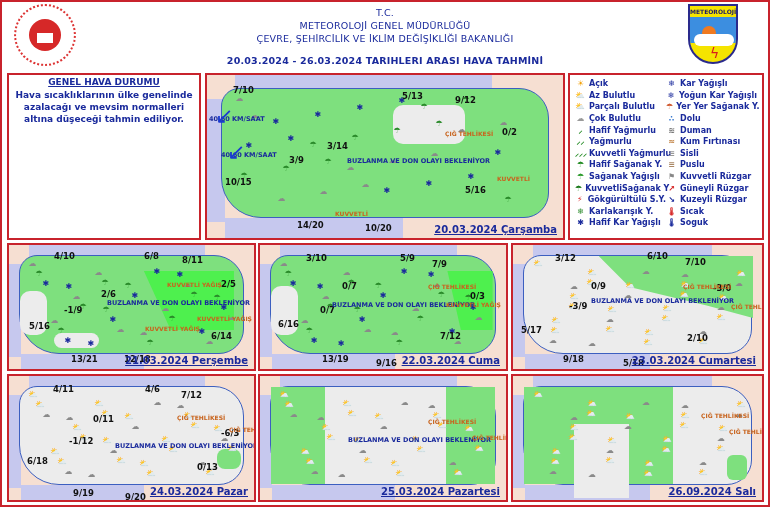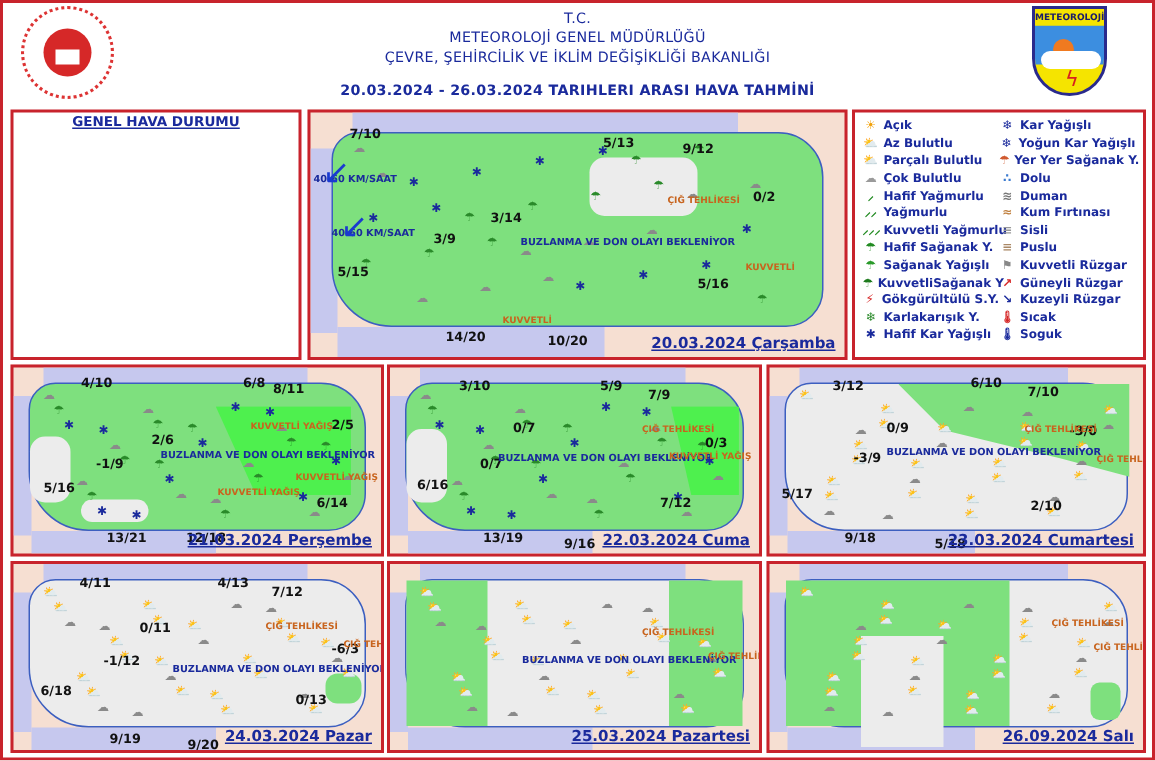--- a/index.html
+++ b/index.html
@@ -66,20 +66,21 @@
     <div class="sky"></div>
       <div class="sun"></div>
       <div class="cloud"></div>
     <div class="bolt">ϟ</div>
     <div class="t">METEOROLOJİ</div>
   </div>
 </div>
 
 <div class="box genel">
   <div class="title">GENEL HAVA DURUMU</div>
+  <div class="body">Hava sıcaklıklarının ülke genelinde azalacağı ve mevsim normalleri altına düşeceği tahmin ediliyor.</div>
 </div>
 
 <div class="map main-map" id="map0">
     <div class="sea" style="left: 28.48px; top: 0px; width: 256.32px; height: 16.3px;"></div>
     <div class="sea" style="left: 0px; top: 24.45px; width: 17.8px; height: 122.25px;"></div>
     <div class="sea" style="left: 17.8px; top: 143.44px; width: 178px; height: 19.56px;"></div>
     <div class="land" style="left: 14.24px; top: 13.04px; width: 327.52px; height: 130.4px; border-radius: 18px 30px 25px 40px;">
       <div class="greyland" style="left: 170.31px; top: 15.648px; width: 72.0544px; height: 39.12px; border-radius: 10px;"></div>
     </div>
     <span class="ic" style="color: rgb(138, 138, 138); left: 28.48px; top: 19.56px;">☁</span>
@@ -111,21 +112,21 @@
     <span class="ic" style="color: rgb(42, 138, 42); left: 117.48px; top: 82.56px;">☂</span>
     <span class="ic" style="color: rgb(138, 138, 138); left: 154.48px; top: 105.56px;">☁</span>
     <span class="ic" style="color: rgb(26, 42, 156); left: 191.48px; top: 21.56px;">✱</span>
     <span class="ic" style="color: rgb(42, 138, 42); left: 228.48px; top: 44.56px;">☂</span>
     <span class="temp" style="left: 26px; top: 10px;">7/10</span>
     <span class="temp" style="left: 195px; top: 16px;">5/13</span>
     <span class="temp" style="left: 248px; top: 20px;">9/12</span>
     <span class="temp" style="left: 120px; top: 66px;">3/14</span>
     <span class="temp" style="left: 295px; top: 52px;">0/2</span>
     <span class="temp" style="left: 82px; top: 80px;">3/9</span>
-    <span class="temp" style="left: 18px; top: 102px;">5/15</span>
+    <span class="temp" style="left: 18px; top: 102px;">10/15</span>
     <span class="temp" style="left: 258px; top: 110px;">5/16</span>
     <span class="temp" style="left: 90px; top: 145px;">14/20</span>
     <span class="temp" style="left: 158px; top: 148px;">10/20</span>
     <span class="warn" style="left: 140px; top: 82px;">BUZLANMA VE DON OLAYI BEKLENİYOR</span>
     <span class="warn" style="left: 2px; top: 40px;">40-60 KM/SAAT</span>
     <span class="warn" style="left: 14px; top: 76px;">40-60 KM/SAAT</span>
     <span class="warn-o" style="left: 238px; top: 55px;">ÇIĞ TEHLİKESİ</span>
     <span class="warn-o" style="left: 128px; top: 135px;">KUVVETLİ</span>
     <span class="warn-o" style="left: 290px; top: 100px;">KUVVETLİ</span>
     <span class="label-date">20.03.2024 Çarşamba</span>
@@ -279,21 +280,21 @@
     <span class="ic" style="color: rgb(138, 138, 138); left: 196.6px; top: 92.88px;">☁</span>
     <span class="ic" style="color: rgb(26, 42, 156); left: 33.6px; top: 34.88px;">✱</span>
     <span class="ic" style="color: rgb(42, 138, 42); left: 70.6px; top: 57.88px;">☂</span>
     <span class="ic" style="color: rgb(138, 138, 138); left: 107.6px; top: 80.88px;">☁</span>
     <span class="ic" style="color: rgb(26, 42, 156); left: 144.6px; top: 22.88px;">✱</span>
     <span class="ic" style="color: rgb(42, 138, 42); left: 181.6px; top: 45.88px;">☂</span>
     <span class="ic" style="color: rgb(138, 138, 138); left: 218.6px; top: 68.88px;">☁</span>
     <span class="ic" style="color: rgb(26, 42, 156); left: 55.6px; top: 91.88px;">✱</span>
     <span class="ic" style="color: rgb(42, 138, 42); left: 92.6px; top: 33.88px;">☂</span>
     <span class="temp" style="left: 45px; top: 6px;">4/10</span>
-    <span class="temp" style="left: 153px; top: 6px;">6/8</span>
+    <span class="temp" style="left: 135px; top: 6px;">6/8</span>
     <span class="temp" style="left: 173px; top: 10px;">8/11</span>
     <span class="temp" style="left: 212px; top: 34px;">2/5</span>
     <span class="temp" style="left: 92px; top: 44px;">2/6</span>
     <span class="temp" style="left: 55px; top: 60px;">-1/9</span>
     <span class="temp" style="left: 20px; top: 76px;">5/16</span>
     <span class="temp" style="left: 202px; top: 86px;">6/14</span>
     <span class="temp" style="left: 62px; top: 109px;">13/21</span>
     <span class="temp" style="left: 115px; top: 109px;">12/18</span>
     <span class="warn" style="left: 98px; top: 54px;">BUZLANMA VE DON OLAYI BEKLENİYOR</span>
     <span class="warn-o" style="left: 158px; top: 36px;">KUVVETLİ YAĞIŞ</span>
@@ -437,21 +438,21 @@
     <span class="ic" style="color: rgb(232, 160, 32); left: 196.6px; top: 92.88px;">⛅</span>
     <span class="ic" style="color: rgb(138, 138, 138); left: 33.6px; top: 34.88px;">☁</span>
     <span class="ic" style="color: rgb(232, 160, 32); left: 70.6px; top: 57.88px;">⛅</span>
     <span class="ic" style="color: rgb(232, 160, 32); left: 107.6px; top: 80.88px;">⛅</span>
     <span class="ic" style="color: rgb(138, 138, 138); left: 144.6px; top: 22.88px;">☁</span>
     <span class="ic" style="color: rgb(232, 160, 32); left: 181.6px; top: 45.88px;">⛅</span>
     <span class="ic" style="color: rgb(232, 160, 32); left: 218.6px; top: 68.88px;">⛅</span>
     <span class="ic" style="color: rgb(138, 138, 138); left: 55.6px; top: 91.88px;">☁</span>
     <span class="ic" style="color: rgb(232, 160, 32); left: 92.6px; top: 33.88px;">⛅</span>
     <span class="temp" style="left: 44px; top: 8px;">4/11</span>
-    <span class="temp" style="left: 136px; top: 8px;">4/13</span>
+    <span class="temp" style="left: 136px; top: 8px;">4/6</span>
     <span class="temp" style="left: 172px; top: 14px;">7/12</span>
     <span class="temp" style="left: 84px; top: 38px;">0/11</span>
     <span class="temp" style="left: 212px; top: 52px;">-6/3</span>
     <span class="temp" style="left: 60px; top: 60px;">-1/12</span>
     <span class="temp" style="left: 18px; top: 80px;">6/18</span>
     <span class="temp" style="left: 188px; top: 86px;">0/13</span>
     <span class="temp" style="left: 64px; top: 112px;">9/19</span>
     <span class="temp" style="left: 116px; top: 116px;">9/20</span>
     <span class="warn" style="left: 106px; top: 66px;">BUZLANMA VE DON OLAYI BEKLENİYOR</span>
     <span class="warn-o" style="left: 168px; top: 38px;">ÇIĞ TEHLİKESİ</span>

